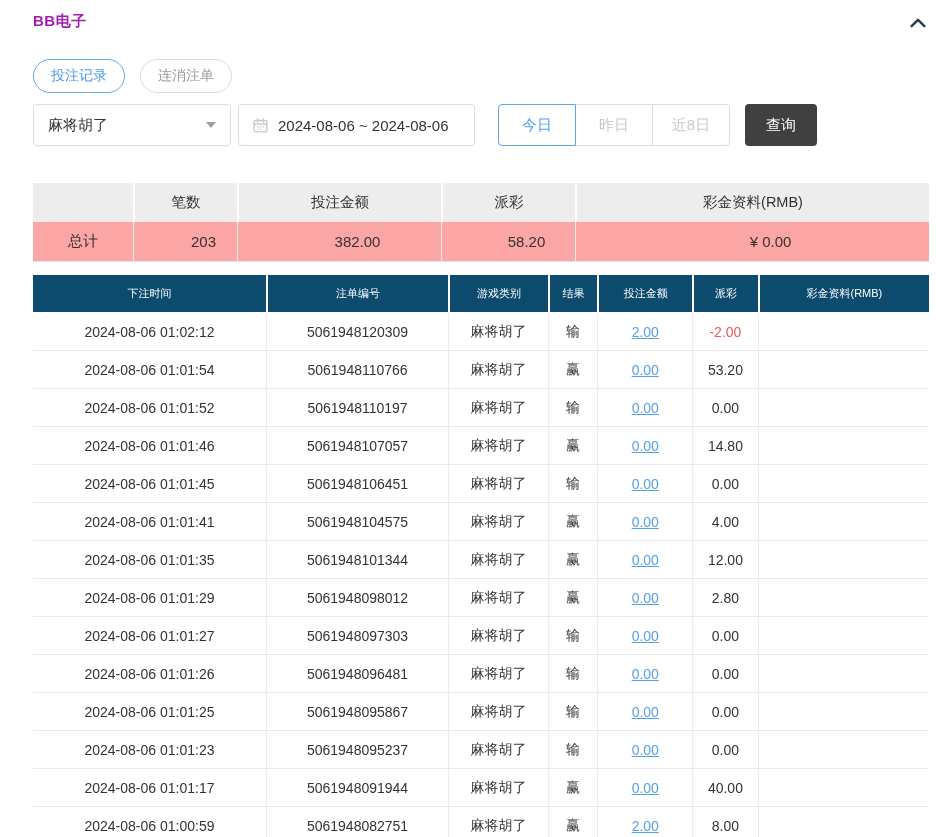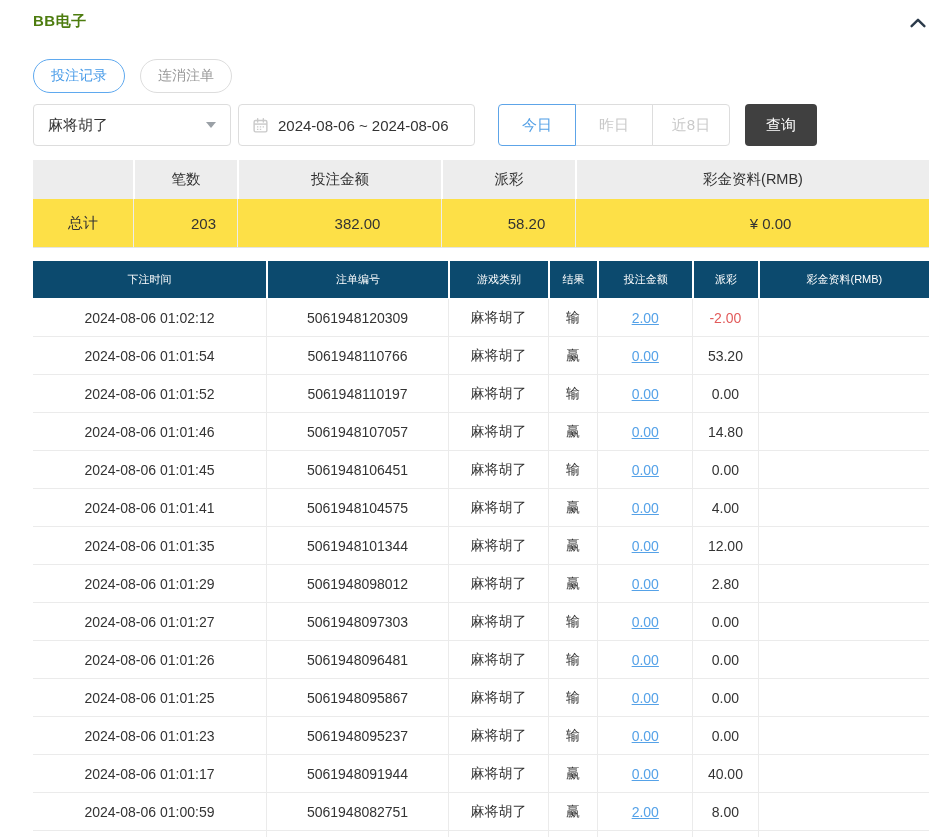--- a/index.html
+++ b/index.html
@@ -3,21 +3,21 @@
 <meta charset="utf-8">
 <style>
   * { margin:0; padding:0; box-sizing:border-box; }
   html,body { width:936px; height:837px; overflow:hidden; background:#fff;
     font-family:"Liberation Sans","DejaVu Sans",sans-serif; }
   .page { width:936px; height:837px; overflow:hidden; padding:12px 0 0 33px; }
 
   
   .panel-head { display:flex; justify-content:space-between; align-items:flex-start;
     width:896px; padding-right:0; }
-  .panel-title { font-size:15px; font-weight:bold; color:#4d7c0f; letter-spacing:.5px; }
+  .panel-title { font-size:15px; font-weight:bold; color:#a21caf; letter-spacing:.5px; }
   .collapse-btn { margin-right:-14px; padding:0 14px 0 0; cursor:pointer; line-height:0; }
 
   
   .tabs { display:flex; gap:15px; margin-top:25px; }
   .tab { height:34px; padding:0 17px; display:flex; align-items:center;
     border:1px solid #ddd; border-radius:17px; background:#fff;
     font-size:14px; color:#999; cursor:pointer; }
   .tab.active { border-color:#5fa9ef; color:#479be8; }
 
   
@@ -35,26 +35,26 @@
     display:flex; align-items:center; justify-content:center;
     font-size:15px; color:#c9c9c9; cursor:pointer; margin-left:-1px; }
   .seg:first-child { margin-left:0; border-radius:4px 0 0 4px; }
   .seg:last-child { border-radius:0 4px 4px 0; }
   .seg.active { border-color:#5da4e8; color:#53a0e6; position:relative; z-index:2; }
   .query-btn { width:72px; height:42px; margin-left:15px; border:none; border-radius:4px;
     background:#404040; color:#fff; font-size:15px; display:flex;
     align-items:center; justify-content:center; cursor:pointer; }
 
   
-  .summary { width:896px; margin-top:14px; }
+  .summary { width:896px; margin-top:37px; }
   .summary .srow { display:flex; }
   .summary .hcell { height:39px; background:#ededed; color:#333; font-size:14.5px;
     display:flex; align-items:center; justify-content:center; }
   .summary .hcell + .hcell { border-left:2px solid #fff; }
-  .summary .bcell { height:49px; background:#fde047; color:#333; font-size:15px;
+  .summary .bcell { height:40px; background:#fca5a5; color:#333; font-size:15px;
     display:flex; align-items:center; justify-content:center;
     border-bottom:1px solid #e4e4e4; }
   .summary .bcell + .bcell { border-left:1px solid #ececec;padding-left:36px; }
   .sc1{width:100px;} .sc2{width:104px;} .sc3{width:204px;} .sc4{width:134px;} .sc5{width:354px;}
 
   
   .records { width:896px; margin-top:13px; }
   .records .hrow { display:flex; border-bottom:1px solid #fff; }
   .records .hcell { height:37px; background:#0c4a6e; color:#fff; font-size:11px;
     font-weight:normal; display:flex; align-items:center; justify-content:center; }

